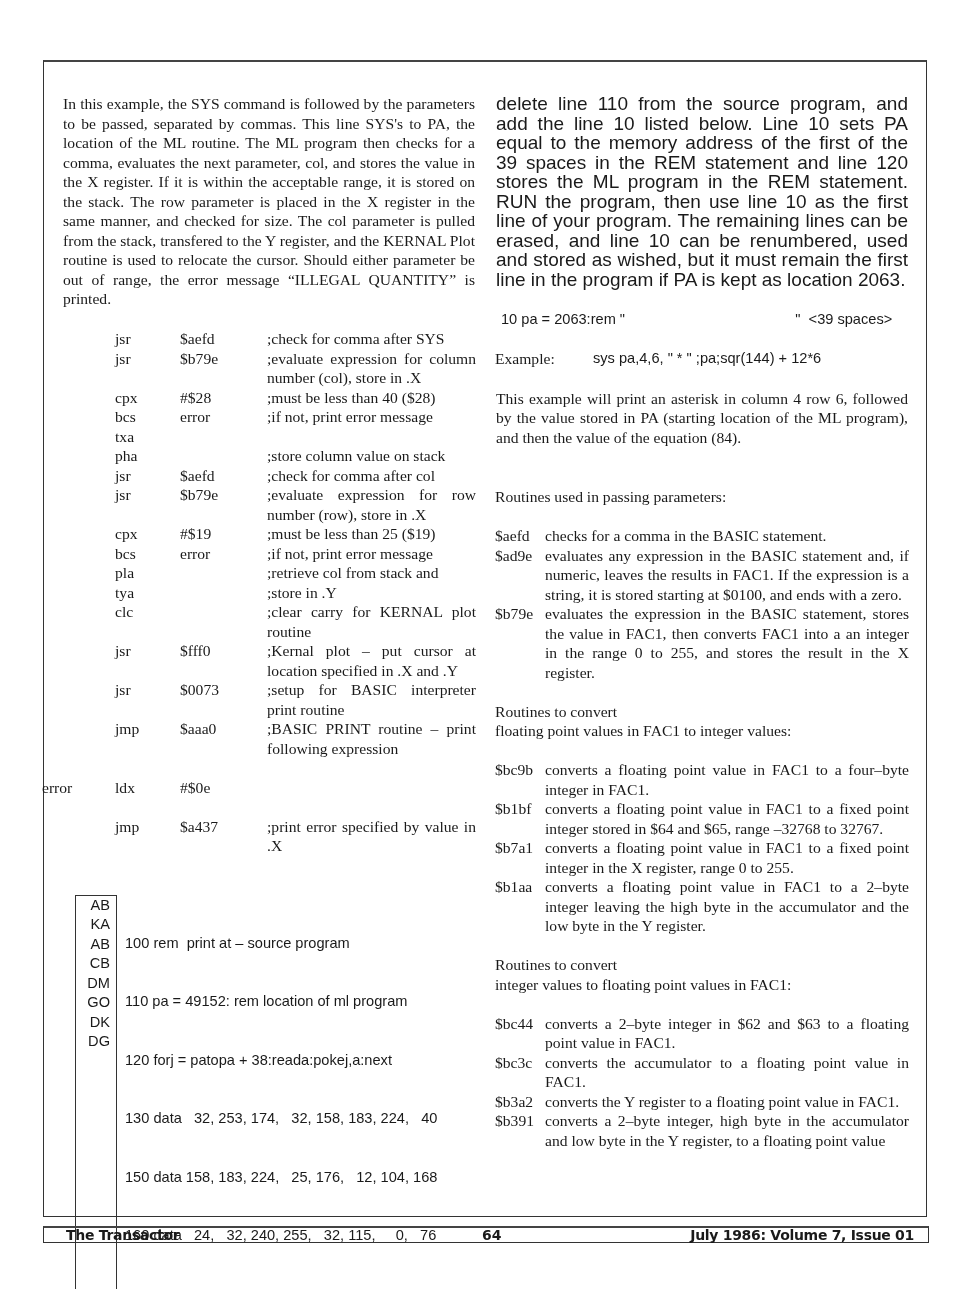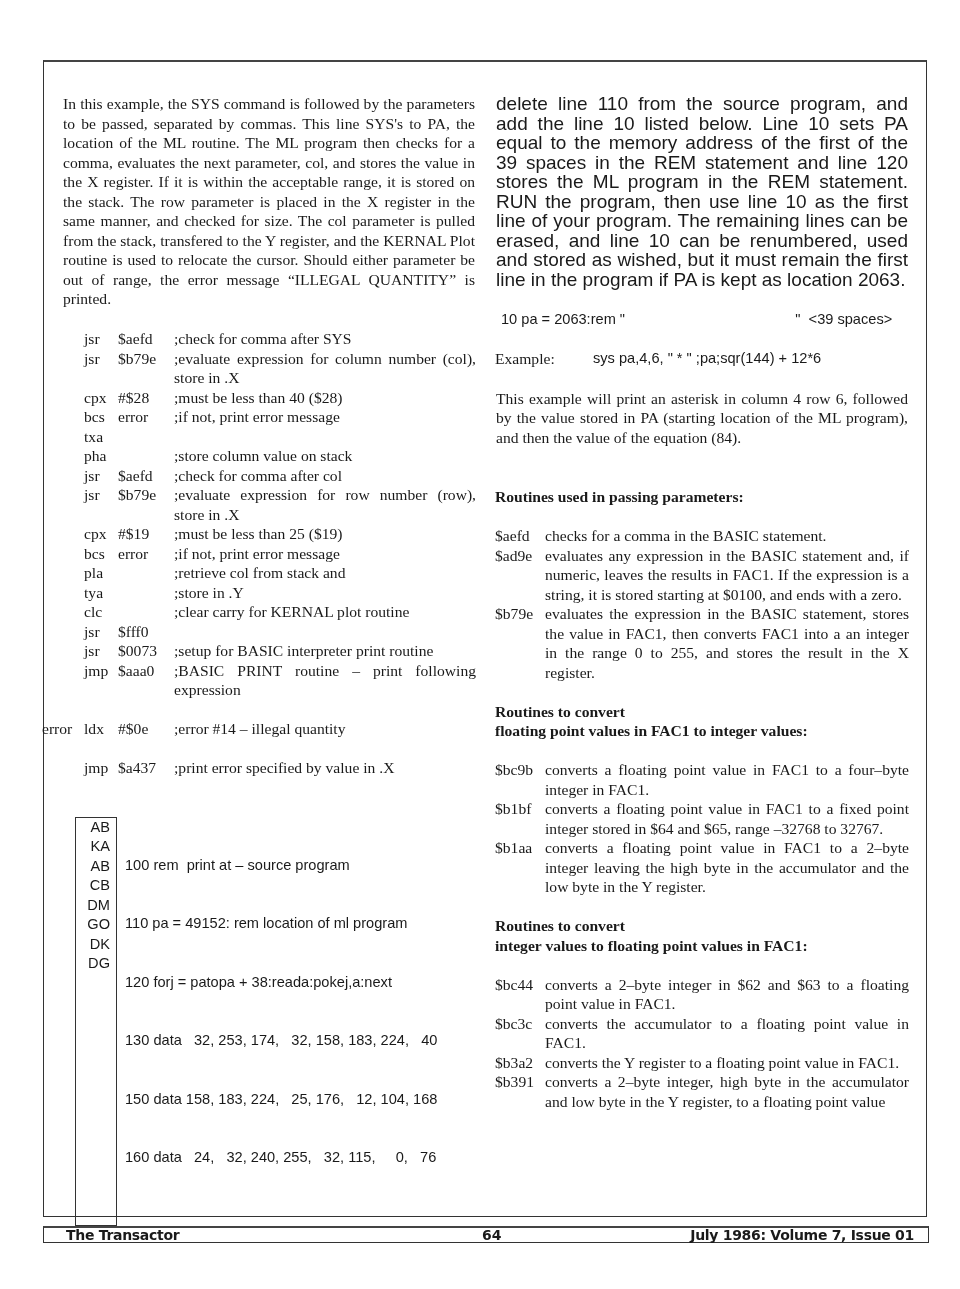--- a/index.html
+++ b/index.html
@@ -6,29 +6,29 @@
   body { width:960px; height:1289px; position:relative; overflow:hidden; color:#1a1a1a; }
   .frame { position:absolute; left:43px; top:60px; width:884px; height:1157px; border:1.5px solid #333; border-top:2px solid #444; box-sizing:border-box; }
   .col { position:absolute; top:93px; width:414px; }
   .col.left { left:62px; }
   .col.right { left:495px; }
   .serif { font-family:"Liberation Serif", "DejaVu Serif", serif; font-size:15.6px; line-height:19.5px; }
   .sans { font-family:"Liberation Sans", "DejaVu Sans", sans-serif; font-size:19px; line-height:19.5px; }
   p { margin:1px; text-align:justify; }
   .gap { height:19.5px; }
   .asm { position:relative; font-family:"Liberation Serif", serif; font-size:15.6px; line-height:19.5px; }
-  .asm-row { display:flex; }
+  .asm-row { display:flex;gap:31px; }
   .asm .label { width:42px; text-align:left; }
   .asm .op { width:34px; }
   .asm .arg { width:56px; }
   .asm .cmt { flex:1; text-align:justify; }
   .listing { display:flex; margin-left:13px; margin-top:0; }
   .cks { border:1px solid #333; padding:0 6px 0 6px; text-align:right; font-family:"Liberation Sans", sans-serif; font-size:14.6px; line-height:19.5px; width:28px; }
   .lines { margin-left:8px; font-family:"Liberation Sans", sans-serif; font-size:14.6px; line-height:19.5px; white-space:pre; }
-  .heading { font-family:"Liberation Serif", serif; font-weight:bold; font-size:15.6px; line-height:19.5px; }
+  .heading { font-family:"Liberation Serif", serif; font-weight:normal; font-size:15.6px; line-height:19.5px; }
   .rt { display:flex; font-family:"Liberation Serif", serif; font-size:15.6px; line-height:19.5px; }
   .rt .addr { width:50px; flex:none; }
   .rt .desc { flex:1; text-align:justify; }
   .code-line { font-family:"Liberation Sans", sans-serif; font-size:14.6px; line-height:19.5px; white-space:pre; }
   .footer { position:absolute; left:43px; top:1226px; width:886px; height:17px; border:1.5px solid #333; border-top:2px solid #444; box-sizing:border-box; font-family:"DejaVu Sans", sans-serif; font-weight:bold; font-size:14px; line-height:14px;padding-left:45px; }
   .footer .l { position:absolute; left:22px; top:0; letter-spacing:-0.3px; }
   .footer .c { position:absolute; left:438px; top:0; }
   .footer .r { position:absolute; right:14px; top:0; letter-spacing:-0.3px; }
 </style>
 </head>
@@ -117,39 +117,39 @@
     <div class="asm-row">
         <span class="label"></span>
         <span class="op">clc</span>
         <span class="arg"></span>
         <span class="cmt">;clear carry for KERNAL plot routine</span>
       </div>
     <div class="asm-row">
         <span class="label"></span>
         <span class="op">jsr</span>
         <span class="arg">$fff0</span>
+        <span class="cmt">;Kernal plot – put cursor at location specified in .X and .Y</span>
       </div>
     <div class="asm-row">
         <span class="label"></span>
         <span class="op">jsr</span>
         <span class="arg">$0073</span>
         <span class="cmt">;setup for BASIC interpreter print routine</span>
       </div>
     <div class="asm-row">
         <span class="label"></span>
         <span class="op">jmp</span>
         <span class="arg">$aaa0</span>
         <span class="cmt">;BASIC PRINT routine – print following expression</span>
       </div>
     <div class="gap"></div>
     <div class="asm-row">
         <span class="label">error</span>
         <span class="op">ldx</span>
         <span class="arg">#$0e</span>
-        <span class="cmt">;error #14 – illegal quantity</span>
       </div>
     <div class="gap"></div>
     <div class="asm-row">
         <span class="label"></span>
         <span class="op">jmp</span>
         <span class="arg">$a437</span>
         <span class="cmt">;print error specified by value in .X</span>
       </div>
   </div>
   <div class="gap"></div>
@@ -218,20 +218,24 @@
     <div class="gap"></div>
     <div class="rt">
         <span class="addr">$bc9b</span>
         <span class="desc">converts a floating point value in FAC1 to a four–byte integer in FAC1.</span>
       </div>
     <div class="rt">
         <span class="addr">$b1bf</span>
         <span class="desc">converts a floating point value in FAC1 to a fixed point integer stored in $64 and $65, range –32768 to 32767.</span>
       </div>
     <div class="rt">
+        <span class="addr">$b7a1</span>
+        <span class="desc">converts a floating point value in FAC1 to a fixed point integer in the X register, range 0 to 255.</span>
+      </div>
+    <div class="rt">
         <span class="addr">$b1aa</span>
         <span class="desc">converts a floating point value in FAC1 to a 2–byte integer leaving the high byte in the accumulator and the low byte in the Y register.</span>
       </div>
   </div>
   <div class="gap"></div>
 
   <div>
     <div class="heading">Routines to convert</div>
     <div class="heading">integer values to floating point values in FAC1:</div>
     <div class="gap"></div>

